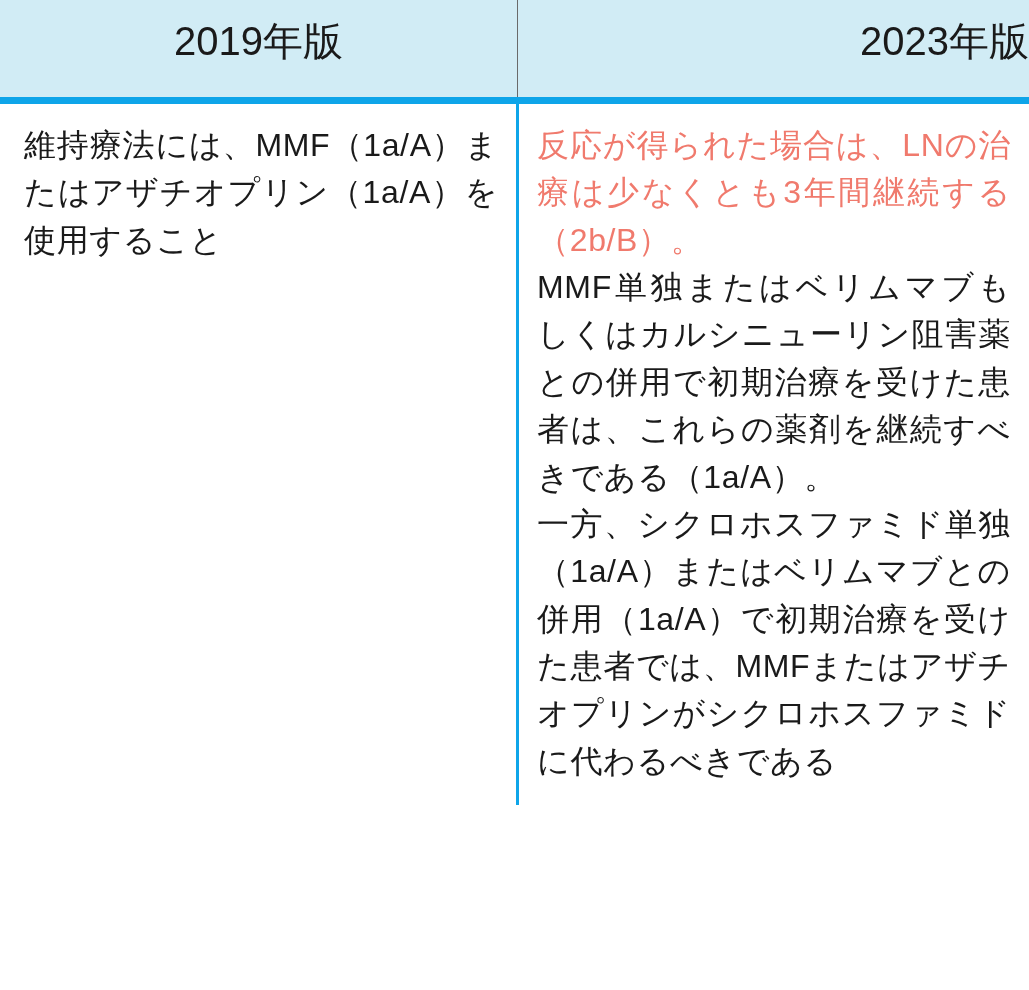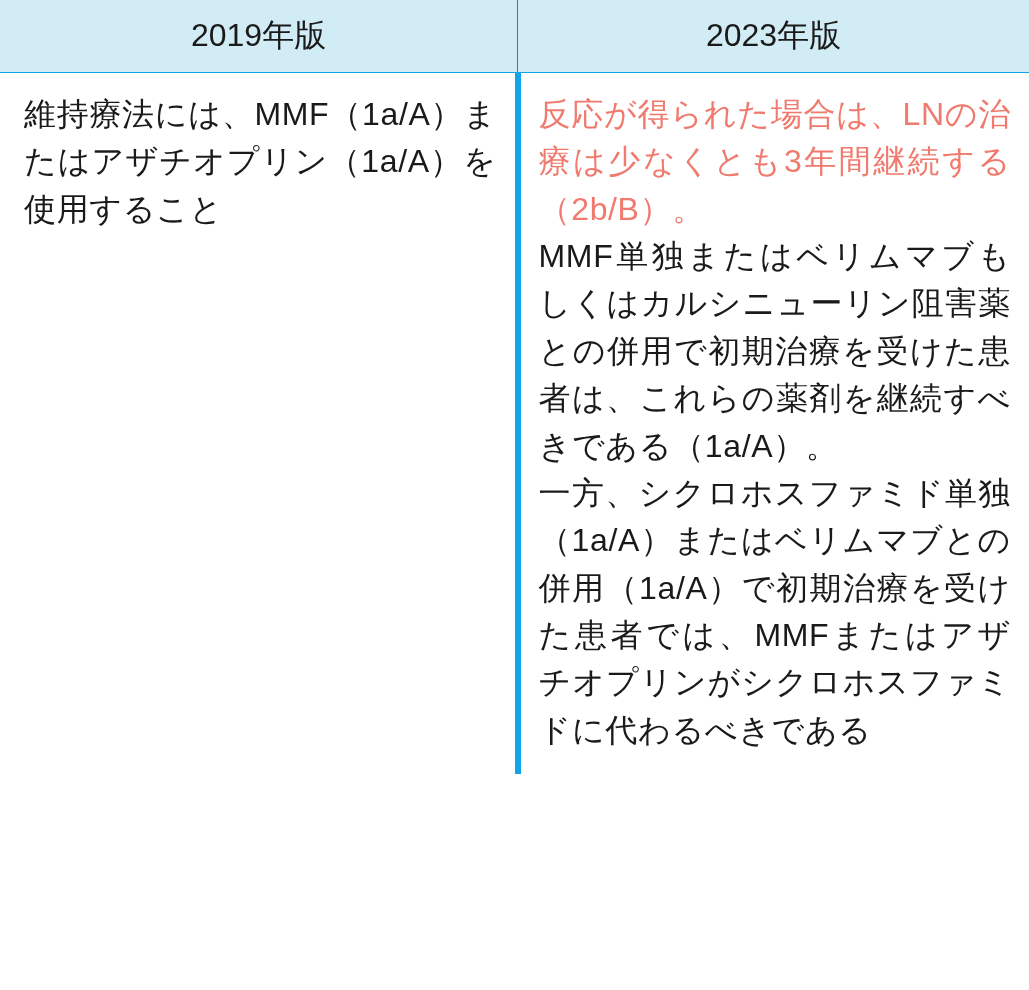--- a/index.html
+++ b/index.html
@@ -11,48 +11,49 @@
     overflow: hidden;
   }
   .table {
     width: 1029px;
     border-collapse: collapse;
   }
   .header-row {
     background: #d1ecf5;
   }
   .header-cell {
-    font-size: 32px;
+    font-size: 40px;
     font-weight: 400;
     text-align: center;
-    padding: 14px 0 14px 0;
+    padding: 14px 0 28px 0;
     color: #1a1a1a;
-    border-bottom: 1px solid #0ea5e9;
+    border-bottom: 7px solid #0ea5e9;
   }
   .header-cell.left {
     border-right: 1px solid #6a6a6a;
     width: 50.3%;
   }
   .header-cell.right {
     width: 49.7%;
+    text-align: right;
   }
   .body-row {
     vertical-align: top;
   }
   .body-cell {
     font-size: 32px;
     line-height: 1.48;
     color: #1a1a1a;
     padding: 18px 18px 20px 18px;
     vertical-align: top;
     font-feature-settings: "palt";
     letter-spacing: 0.02em;
   }
   .body-cell.left {
-    border-right: 6px solid #0ea5e9;
+    border-right: 3px solid #0ea5e9;
     width: 50.3%;
     padding-left: 24px;
   }
   .body-cell.right {
     width: 49.7%;
     margin-top: 48px;
   }
   .highlight {
     color: #f07a6d;
   }

